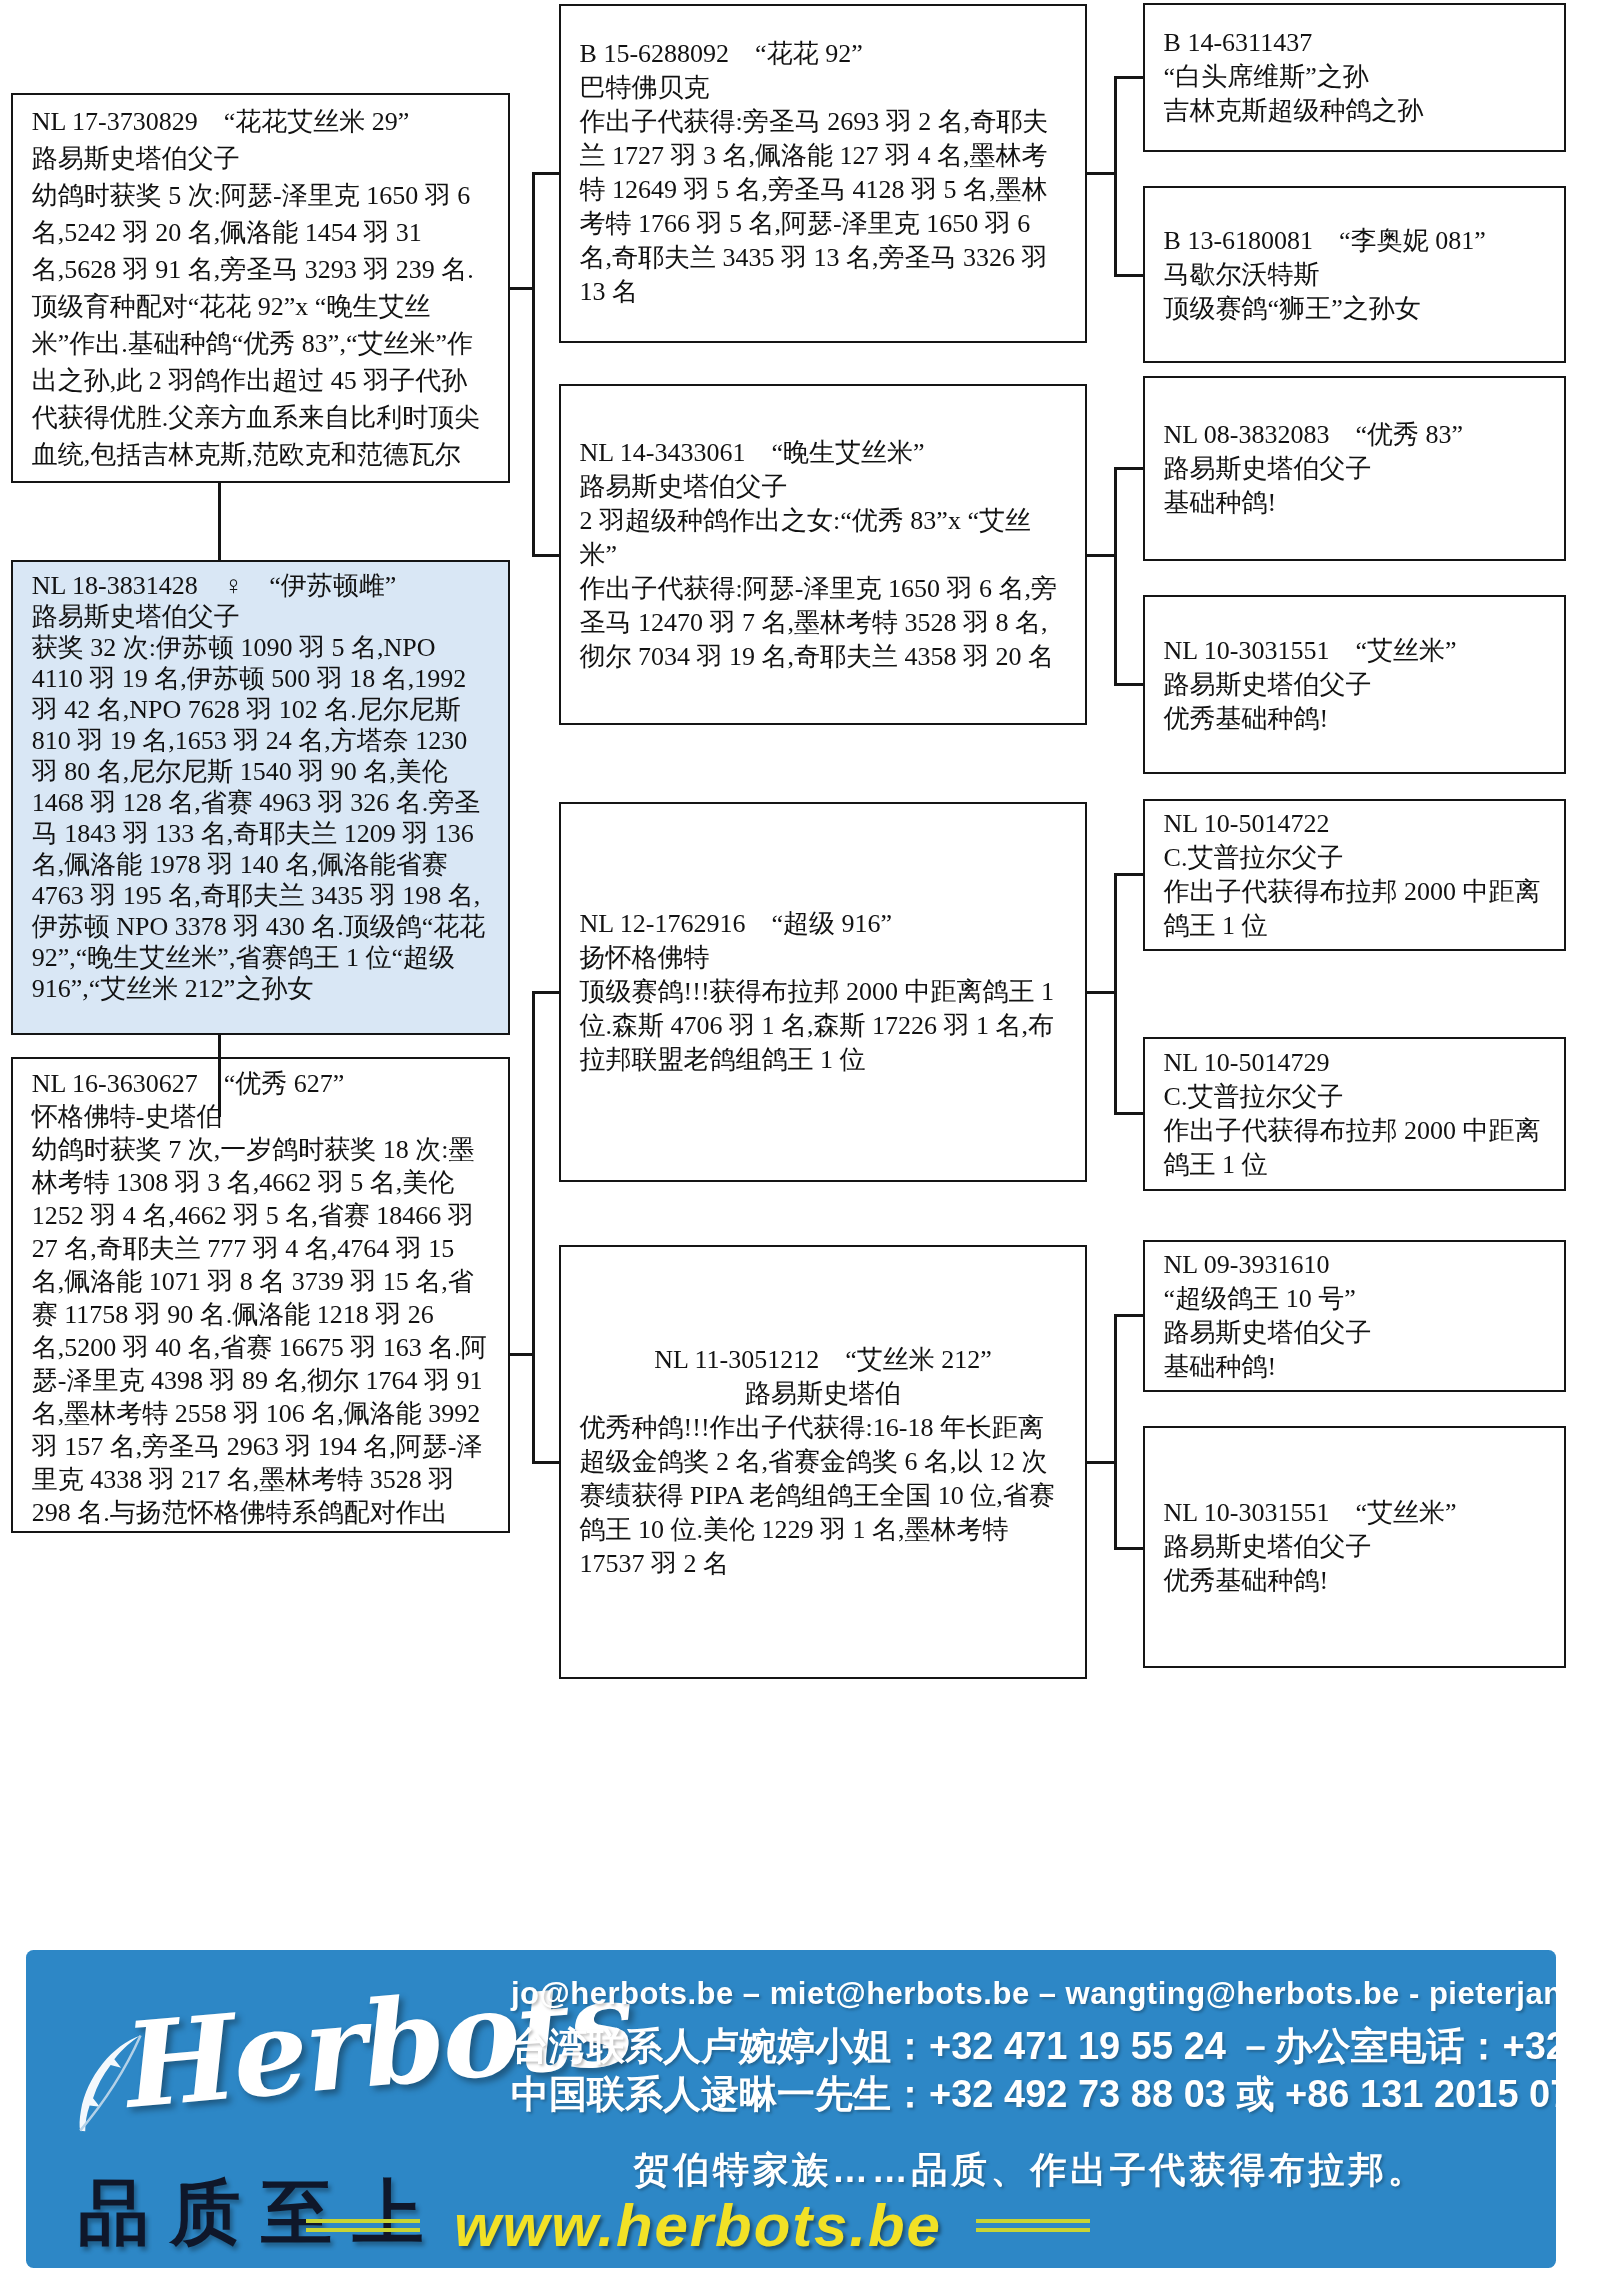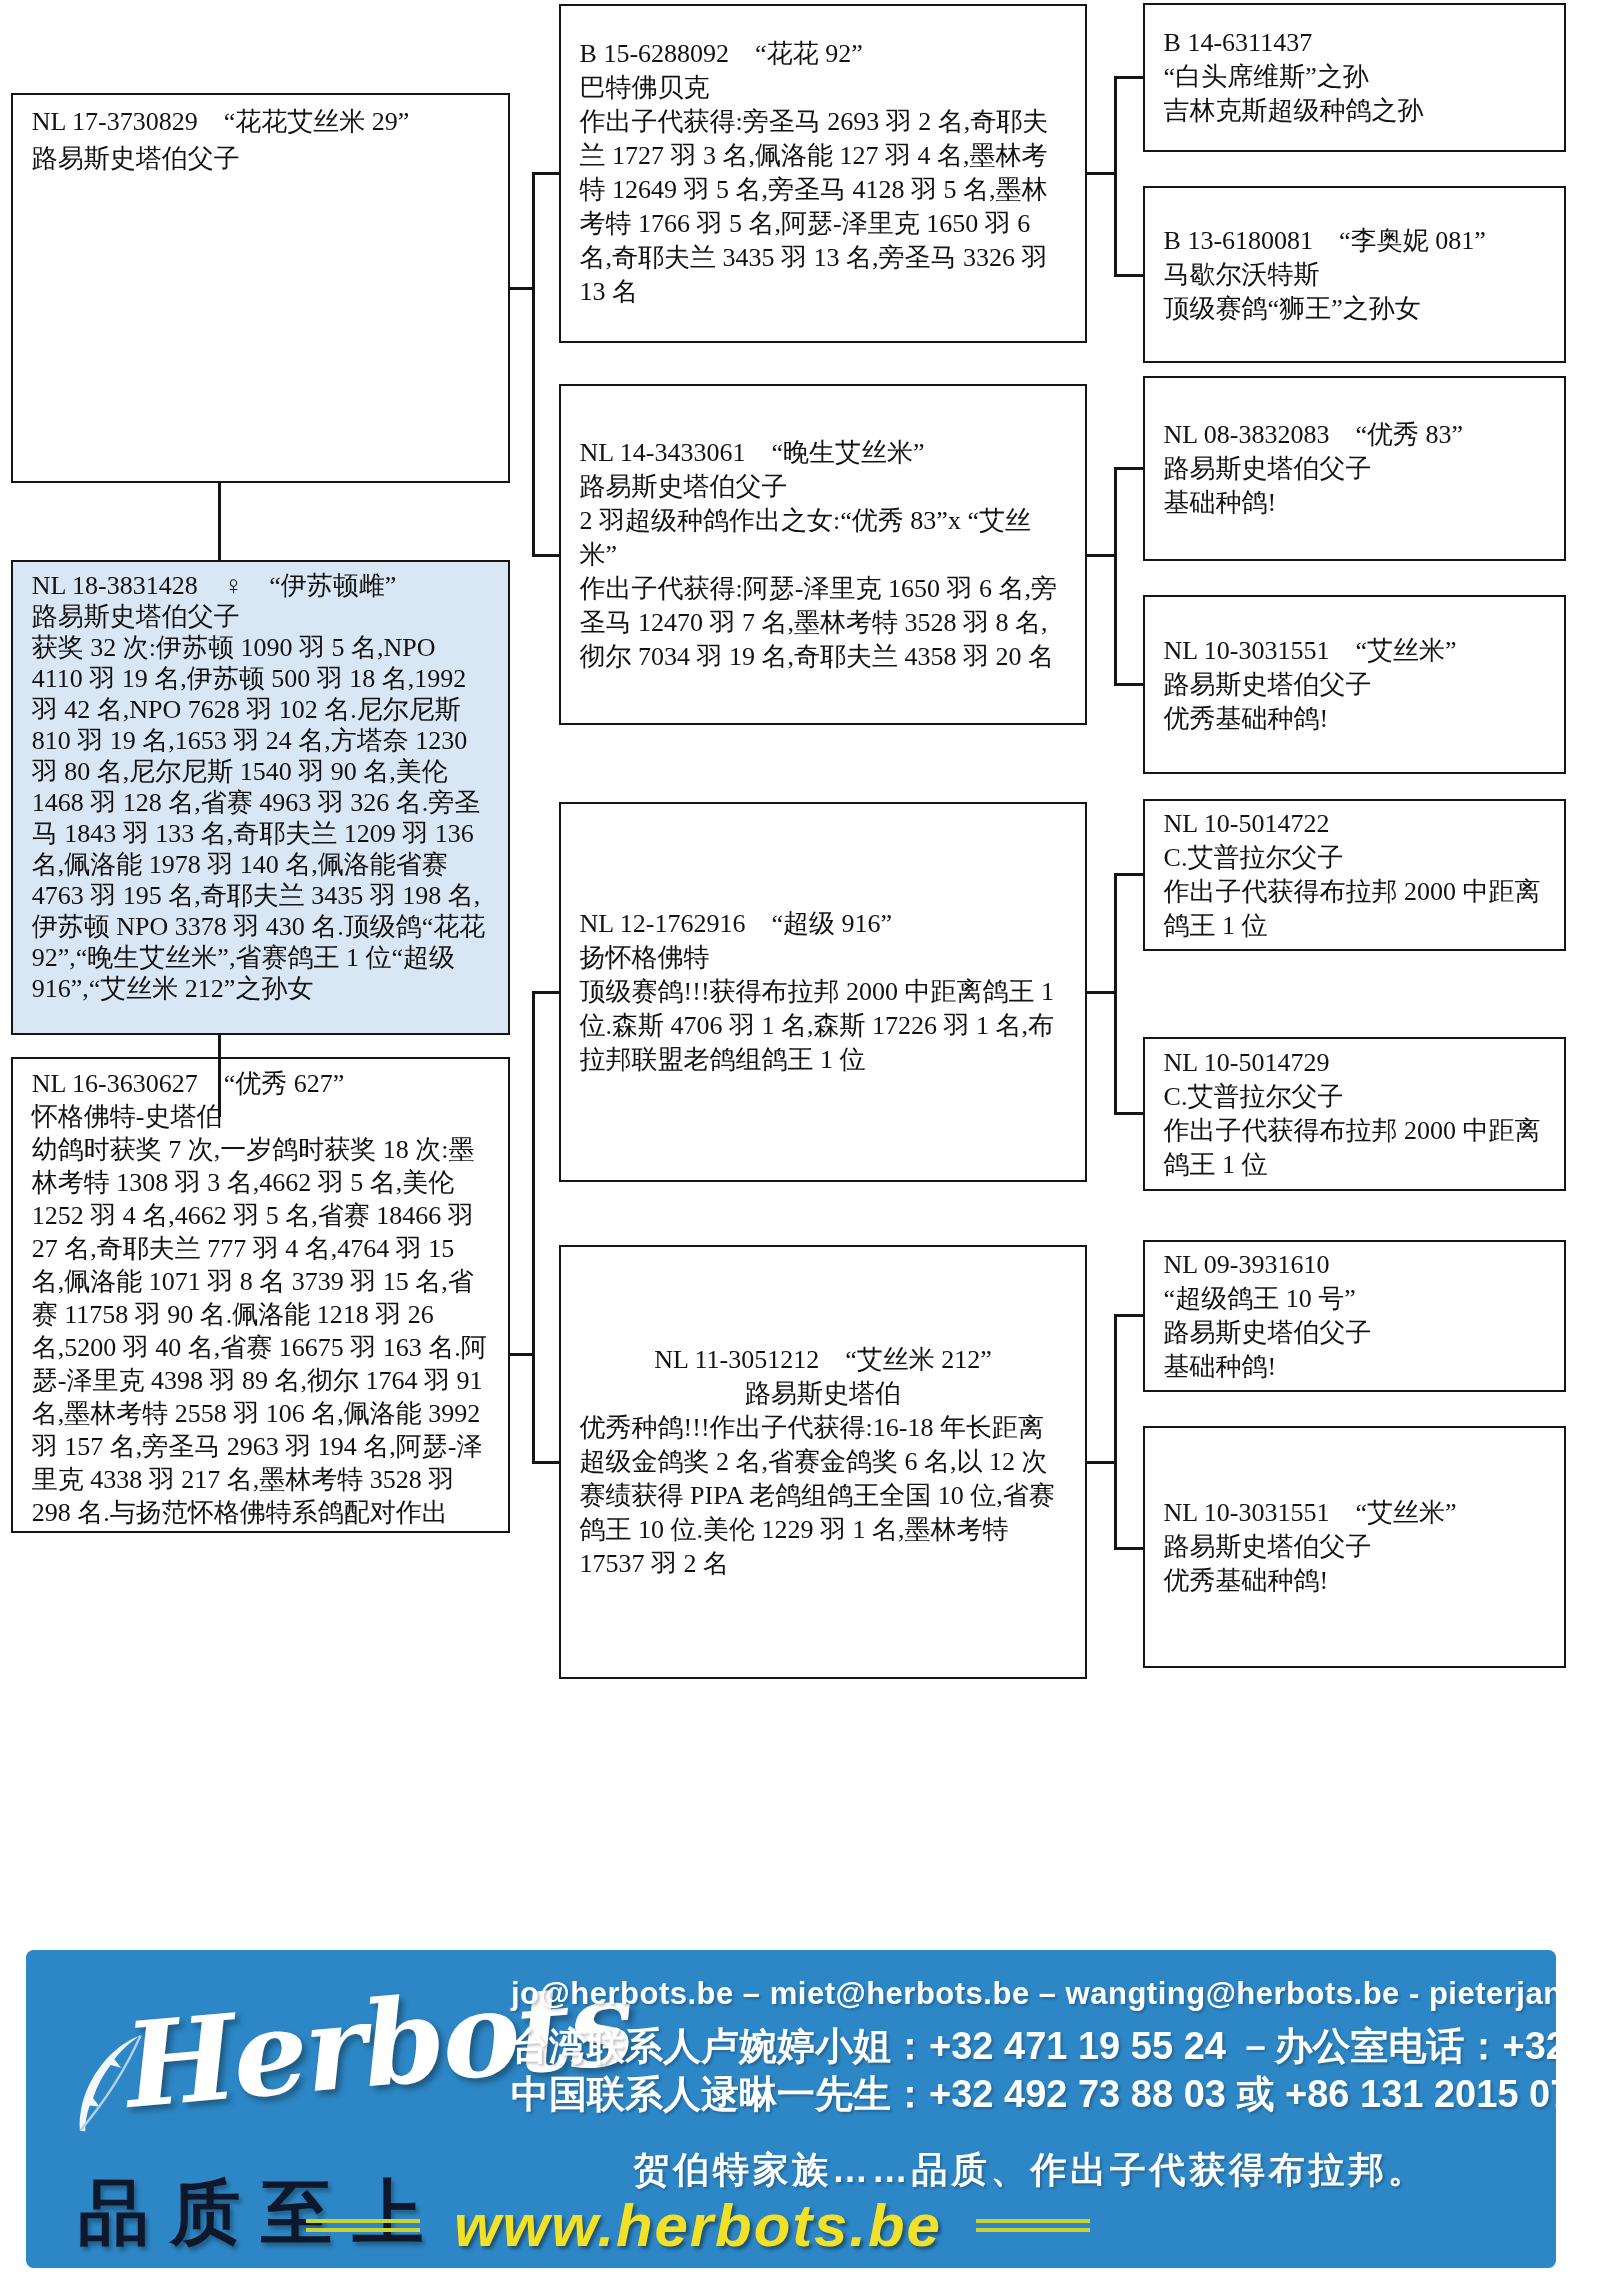--- a/index.html
+++ b/index.html
@@ -141,20 +141,21 @@
     text-shadow: 2.8px 2.8px 3.7px rgba(0,0,0,0.4);
     white-space: nowrap;
   }
 </style>
 </head>
 <body>
 
 <div class="box box-sire">
   <p>NL 17-3730829　“花花艾丝米 29”</p>
   <p>路易斯史塔伯父子</p>
+  <p>幼鸽时获奖 5 次:阿瑟-泽里克 1650 羽 6 名,5242 羽 20 名,佩洛能 1454 羽 31 名,5628 羽 91 名,旁圣马 3293 羽 239 名.顶级育种配对“花花 92”x “晚生艾丝米”作出.基础种鸽“优秀 83”,“艾丝米”作出之孙,此 2 羽鸽作出超过 45 羽子代孙代获得优胜.父亲方血系来自比利时顶尖血统,包括吉林克斯,范欧克和范德瓦尔</p>
 </div>
 
 <div class="box box-subject">
   <p>NL 18-3831428　♀　“伊苏顿雌”</p>
   <p>路易斯史塔伯父子</p>
   <p>获奖 32 次:伊苏顿 1090 羽 5 名,NPO 4110 羽 19 名,伊苏顿 500 羽 18 名,1992 羽 42 名,NPO 7628 羽 102 名.尼尔尼斯 810 羽 19 名,1653 羽 24 名,方塔奈 1230 羽 80 名,尼尔尼斯 1540 羽 90 名,美伦 1468 羽 128 名,省赛 4963 羽 326 名.旁圣马 1843 羽 133 名,奇耶夫兰 1209 羽 136 名,佩洛能 1978 羽 140 名,佩洛能省赛 4763 羽 195 名,奇耶夫兰 3435 羽 198 名,伊苏顿 NPO 3378 羽 430 名.顶级鸽“花花 92”,“晚生艾丝米”,省赛鸽王 1 位“超级 916”,“艾丝米 212”之孙女</p>
 </div>
 
 <div class="box box-dam">
   <p>NL 16-3630627　“优秀 627”</p>

